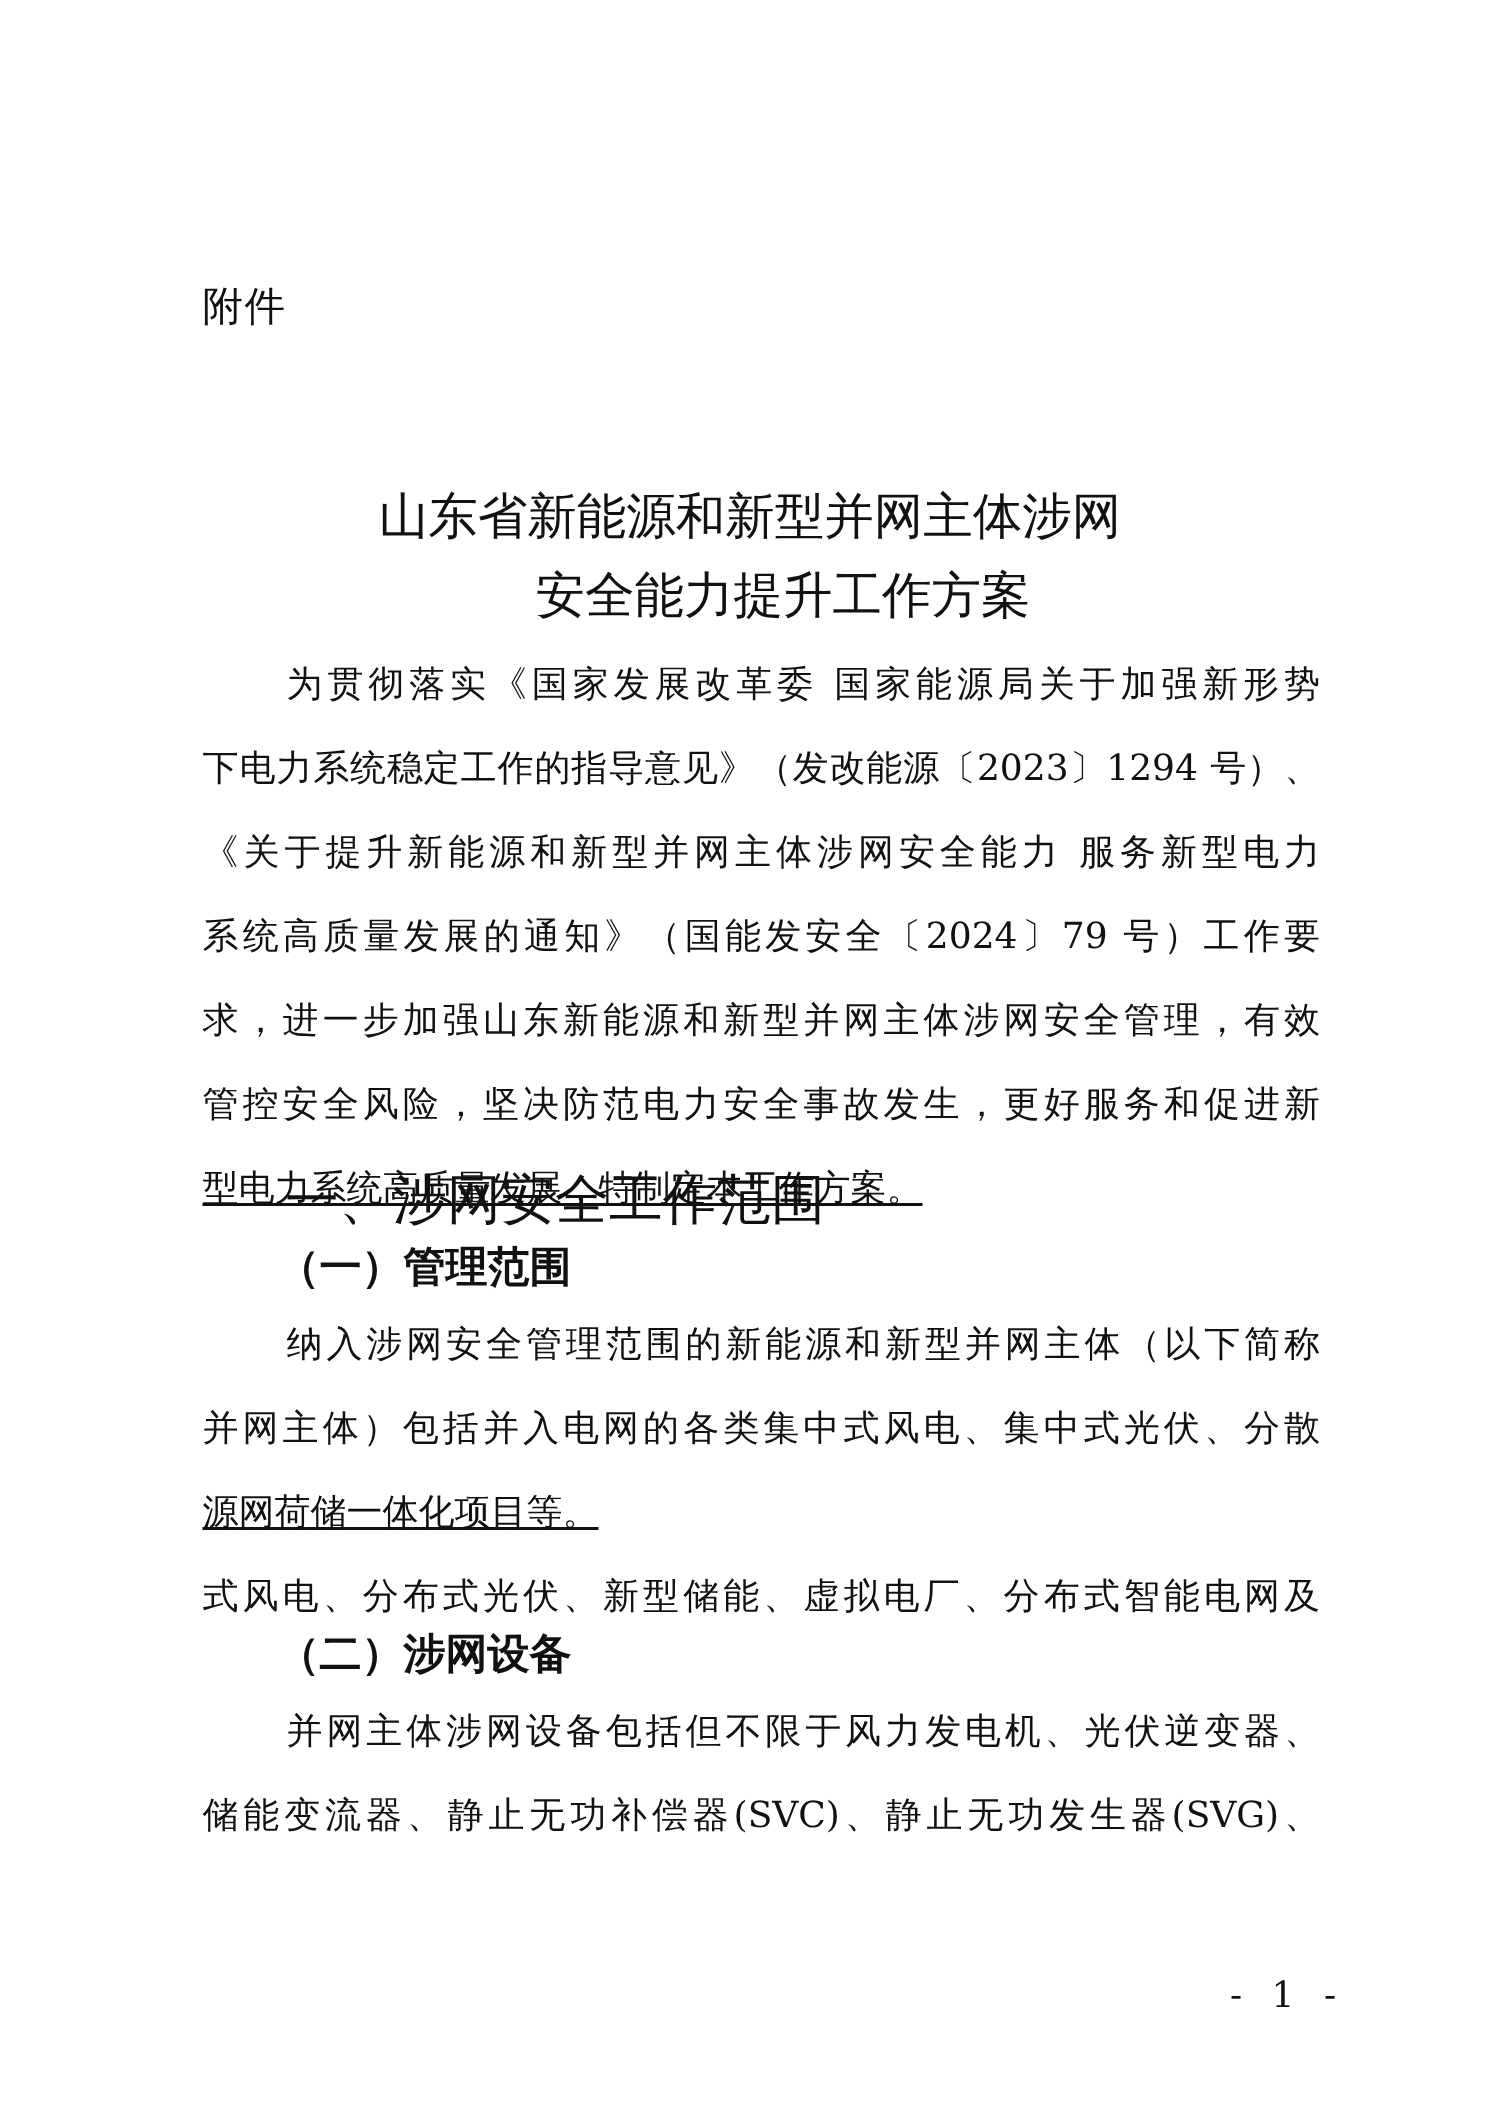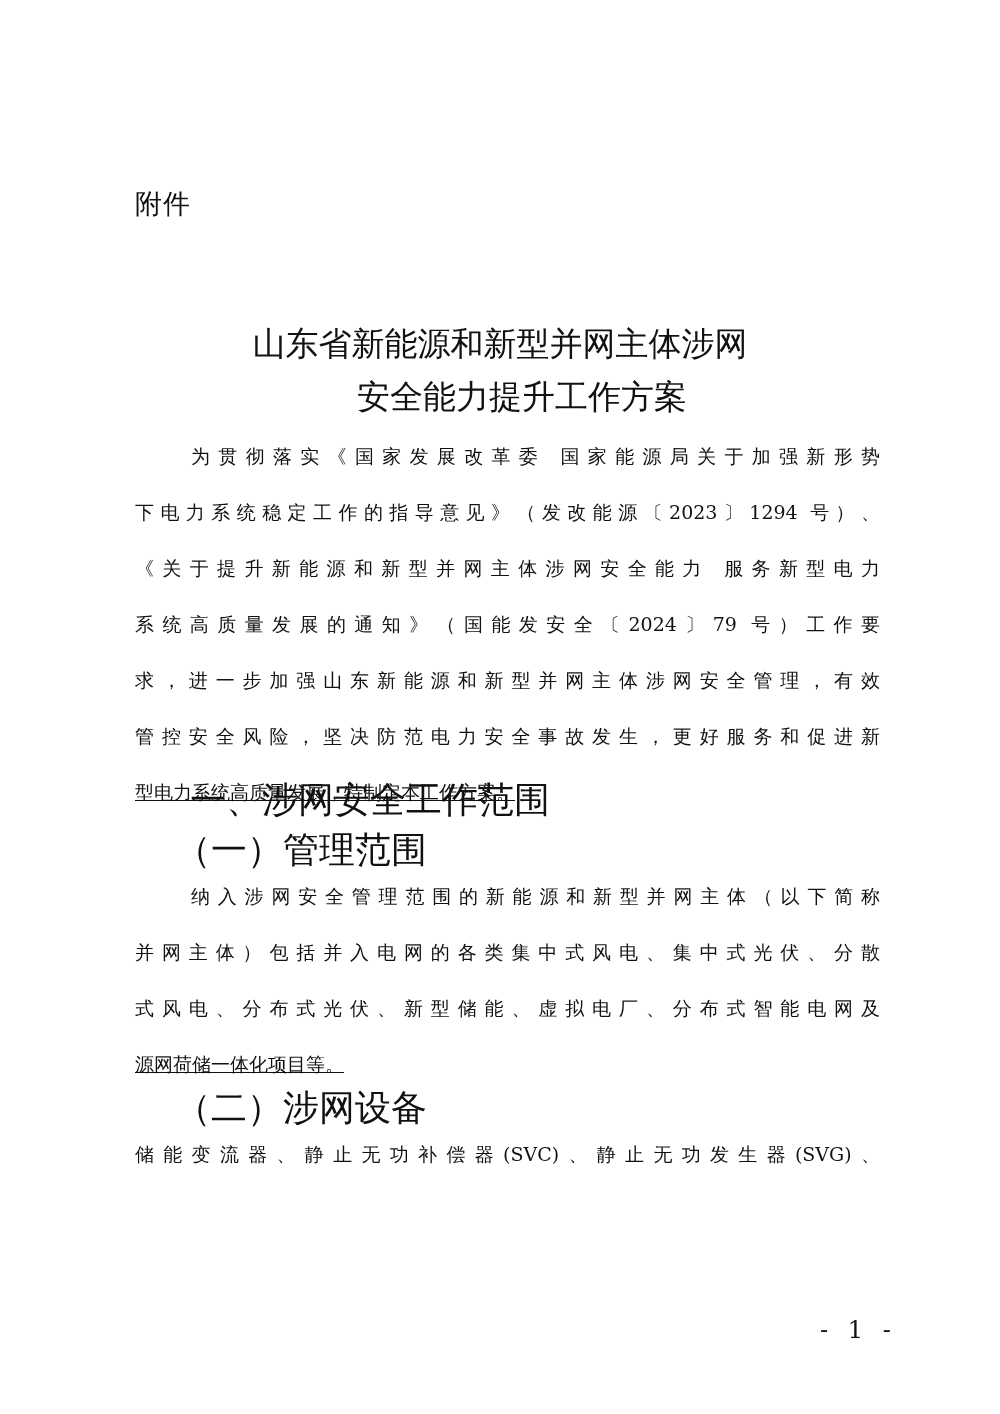--- a/index.html
+++ b/index.html
@@ -2,26 +2,26 @@
 <html><head>
   <meta charset="utf-8">
   <style>
     html, body { margin: 0; padding: 0; background: #ffffff; }
     body { width: 1000px; height: 1414px; position: relative; overflow: hidden; color: #111111; }
     .page { position: absolute; left: 0; top: 0; width: 1000px; height: 1414px; background: #ffffff; }
     .attach { position: absolute; left: 135px; top: 186px; font-family: "DejaVu Sans", sans-serif; font-size: 27px; letter-spacing: 1px; }
     .title { position: absolute; left: 0; width: 1000px; text-align: center; font-family: "DejaVu Sans", sans-serif; font-size: 33px; letter-spacing: 0px; margin-top: 40px; }
     .title.l1 { top: 282px; }
     .title.l2 { top: 335px; padding-left: 22px; }
-    .body-text { position: absolute; left: 135px; width: 745px; font-family: "DejaVu Serif", serif; font-size: 19px; line-height: 56px; }
+    .body-text { position: absolute; left: 135px; width: 745px; font-family: "DejaVu Serif", serif; font-size: 24px; line-height: 56px; }
     .line { display: block; white-space: nowrap; text-align: justify; text-align-last: justify; height: 56px; }
     .line.last { text-align-last: left; text-decoration: underline; }
     .indent { padding-left: 56px; }
     .h1 { position: absolute; left: 190px; font-family: "DejaVu Sans", sans-serif; font-size: 36px; }
-    .h2 { position: absolute; left: 175px; font-family: "DejaVu Serif", serif; font-size: 36px; }
+    .h2 { position: absolute; left: 185px; font-family: "DejaVu Serif", serif; font-size: 28px; font-weight: bold; }
     .pagenum { position: absolute; left: 820px; top: 1316px; font-family: "DejaVu Serif", serif; font-size: 24px; letter-spacing: 6px; }
   </style>
 </head>
 <body>
 
 <div class="page">
 
   <div class="attach">附件</div>
 
   <div class="title l1">山东省新能源和新型并网主体涉网</div>
@@ -36,24 +36,25 @@
     <span class="line">管控安全风险，坚决防范电力安全事故发生，更好服务和促进新</span>
     <span class="line last">型电力系统高质量发展，特制定本工作方案。</span>
   </div>
 
   <div class="h1" style="top:776px;">一、涉网安全工作范围</div>
   <div class="h2" style="top:826px;">（一）管理范围</div>
 
   <div class="body-text" style="top:868px;">
     <span class="line indent">纳入涉网安全管理范围的新能源和新型并网主体（以下简称</span>
     <span class="line">并网主体）包括并入电网的各类集中式风电、集中式光伏、分散</span>
+    <span class="line last">源网荷储一体化项目等。</span>
     <span class="line">式风电、分布式光伏、新型储能、虚拟电厂、分布式智能电网及</span>
-    <span class="line last">源网荷储一体化项目等。</span>
   </div>
 
   <div class="h2" style="top:1084px;">（二）涉网设备</div>
 
   <div class="body-text" style="top:1126px;">
+    <span class="line indent">并网主体涉网设备包括但不限于风力发电机、光伏逆变器、</span>
     <span class="line">储能变流器、静止无功补偿器(SVC)、静止无功发生器(SVG)、</span>
   </div>
 
   <div class="pagenum">- 1 -</div>
 </div>
 
 </body></html>

